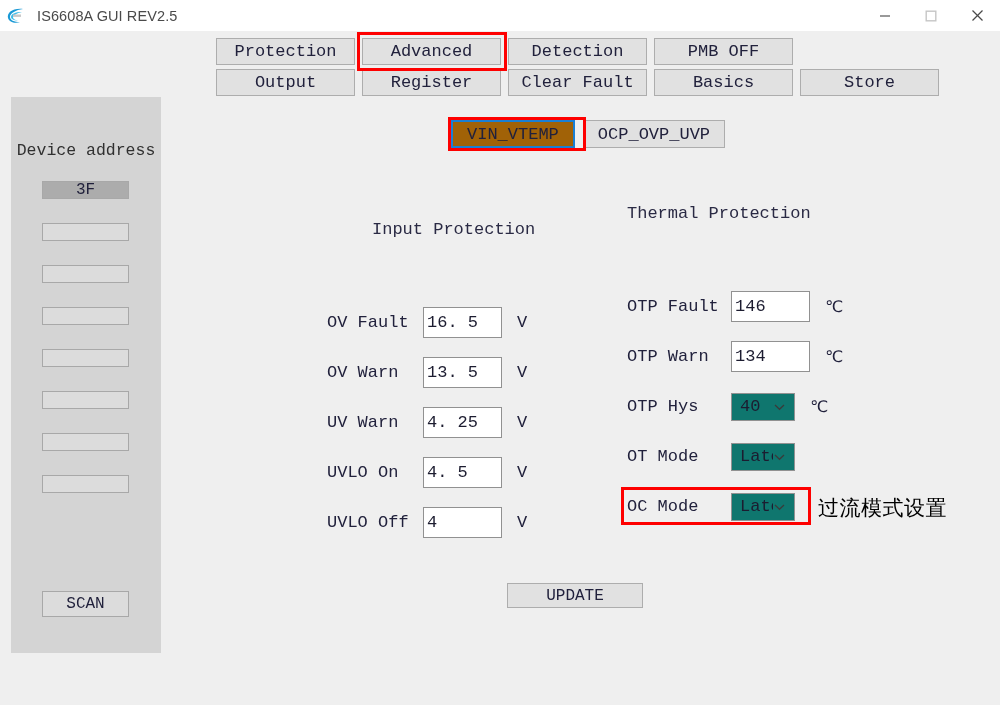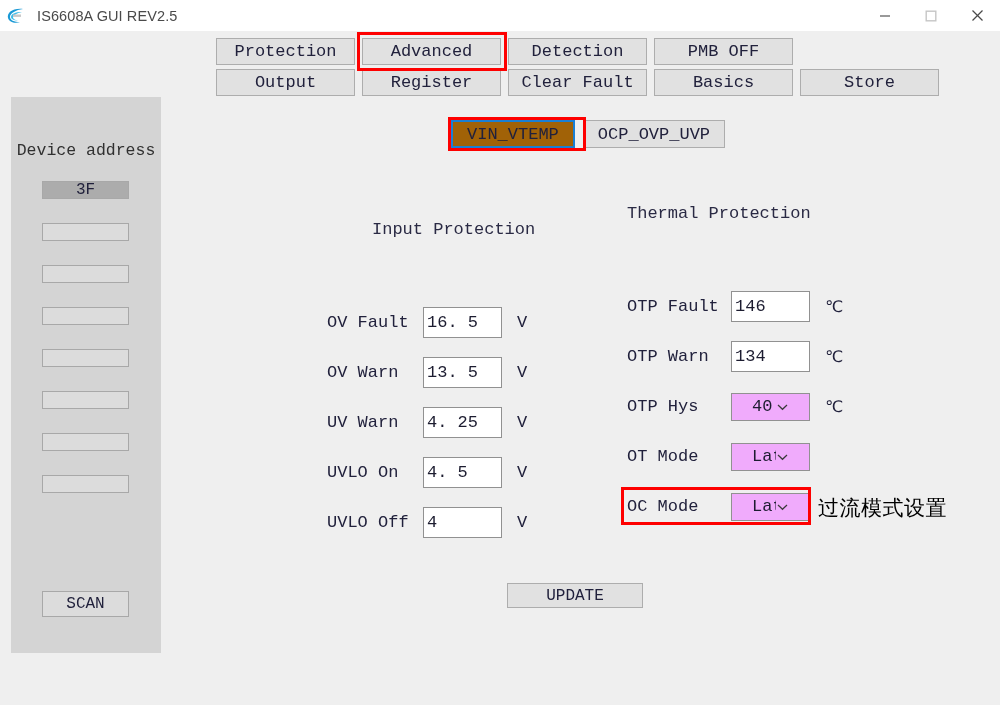--- a/index.html
+++ b/index.html
@@ -214,28 +214,28 @@
     border: 1px solid #919191;
     box-sizing: border-box;
     font-family: "Liberation Mono", "DejaVu Sans Mono", monospace;
     font-size: 17px;
     color: #1c1c30;
     padding: 0 3px;
     outline: none;
   }
 
   .fselect {
-    width: 79px;
+    width: 64px;
     height: 28px;
-    background: #f0abfc;
+    background: #0f766e;
     border: 1px solid #919191;
     box-sizing: border-box;
     display: flex;
     align-items: center;
-    padding: 0 20px;
+    padding: 0 8px;
     position: relative;
   }
   .fselect .sel-value {
     font-size: 17px;
     color: #1c1c30;
     flex: 1 1 auto;
     white-space: nowrap;
     overflow: hidden;
   }
   .fselect .sel-arrow {

